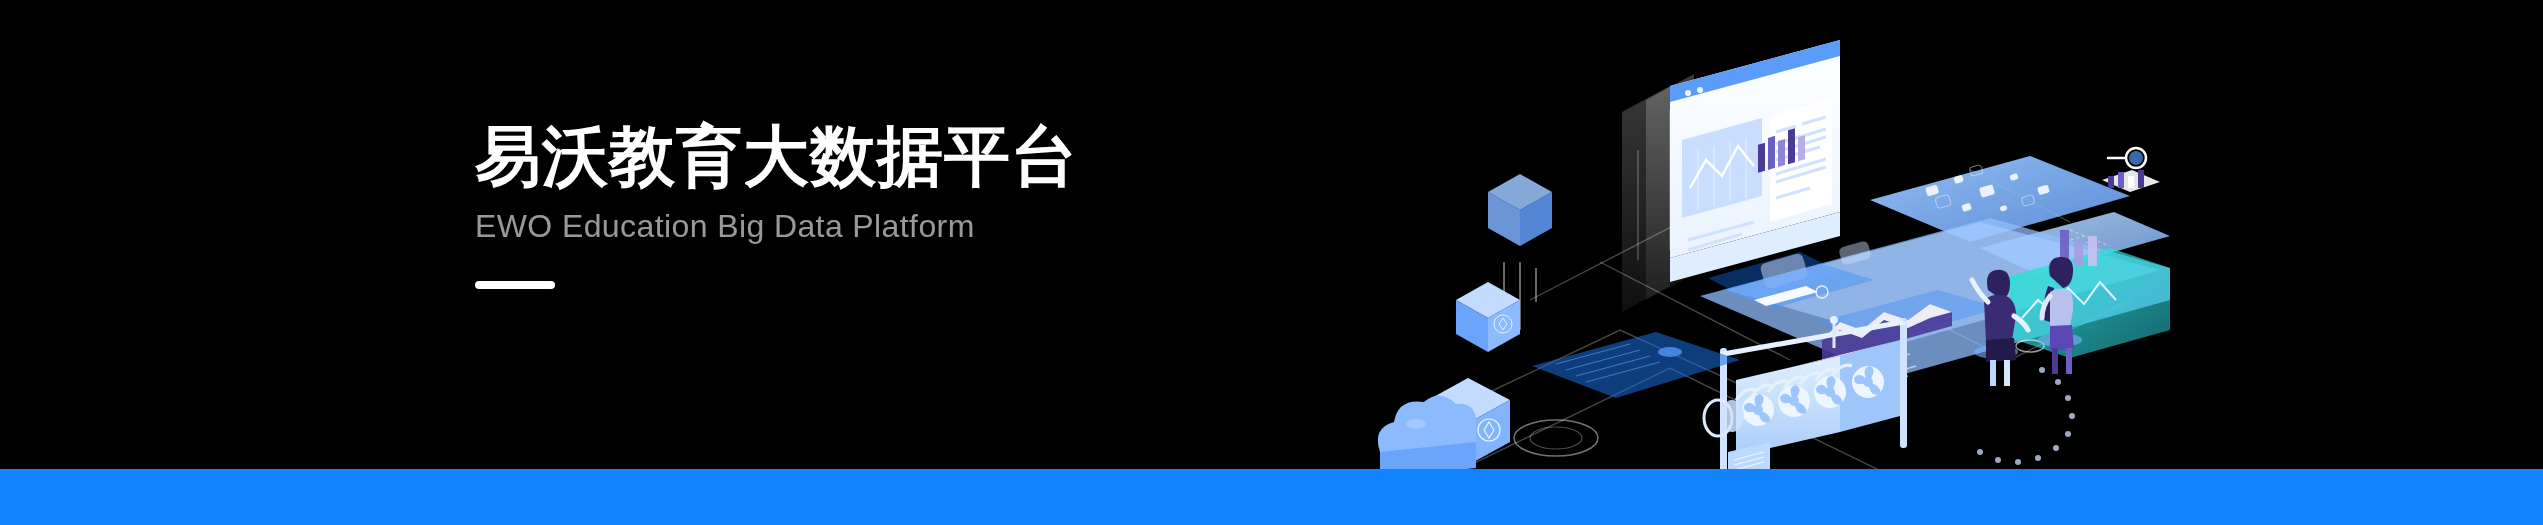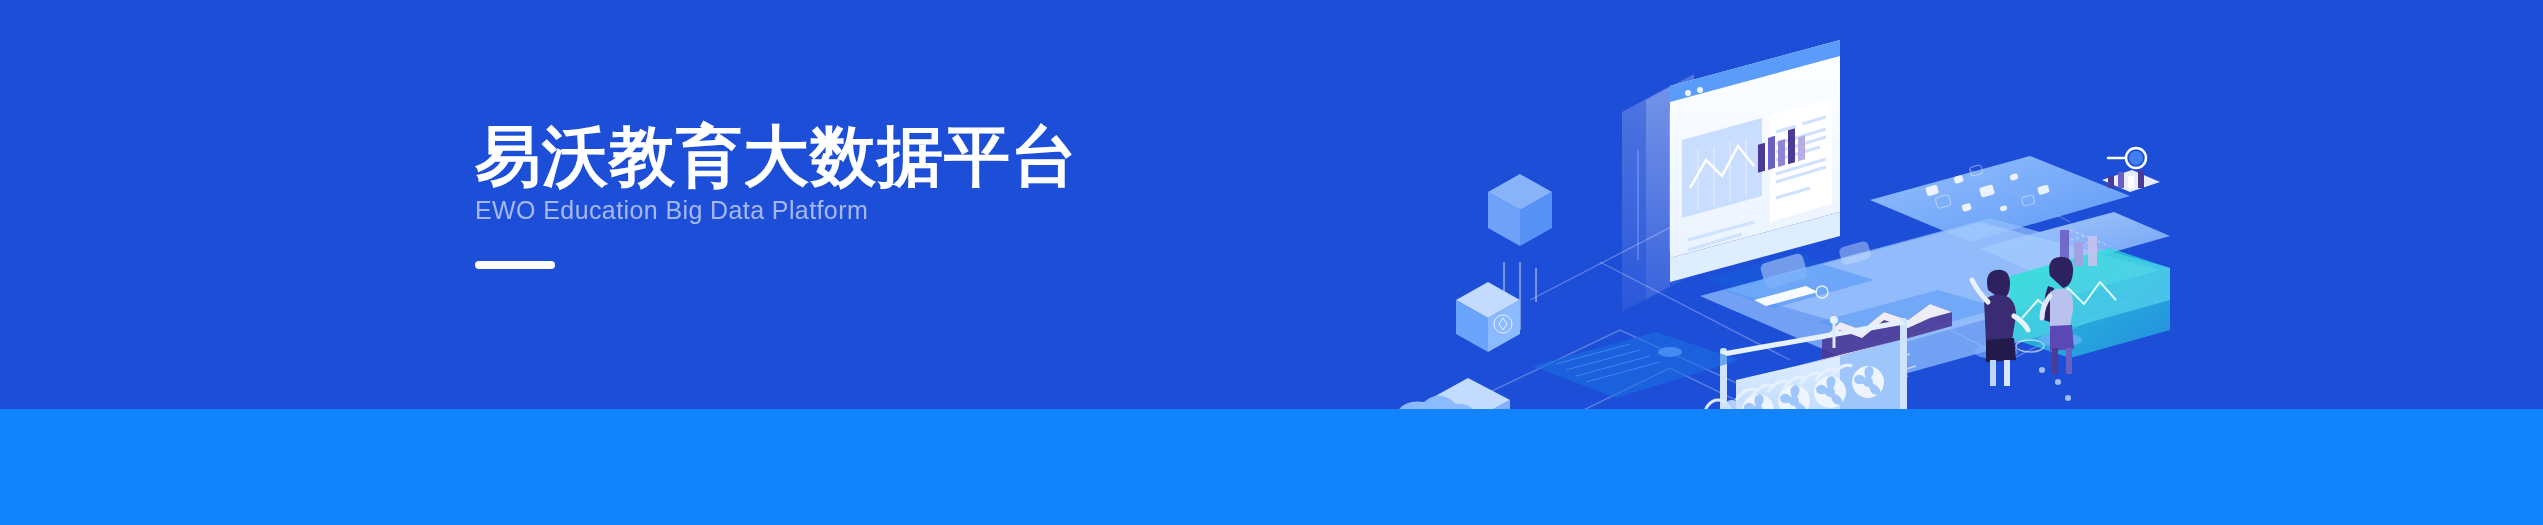--- a/index.html
+++ b/index.html
@@ -5,41 +5,42 @@
   * { margin:0; padding:0; box-sizing:border-box; }
   html,body { width:2543px; height:525px; overflow:hidden; }
   body {
     background:#1183fc;
     font-family:"Liberation Sans","DejaVu Sans",sans-serif;
     position:relative;
   }
 
   #banner {
     position:absolute; inset:0;
-    width:2543px; height:409px;
-    background:#1d4ed8;
+    width:2543px; height:469px;
+    background:#000000;
     overflow:hidden;
   }
 
   
   #text-block {
     position:absolute;
     left:475px; top:118px;
     width:760px;
   }
   #page-title {
     font-size:66px;
     font-weight:bold;
     color:#ffffff;
     line-height:1.18;
     letter-spacing:1px;
     white-space:nowrap;
   }
   #page-subtitle {
-    font-size:25px;
+    margin-top:12px;
+    font-size:32px;
     font-weight:400;
     color:rgba(255,255,255,0.60);
     letter-spacing:0.4px;
     white-space:nowrap;
   }
   #title-divider {
     margin-top:36px;
     width:80px; height:8px;
     border-radius:4px;
     background:#ffffff;

